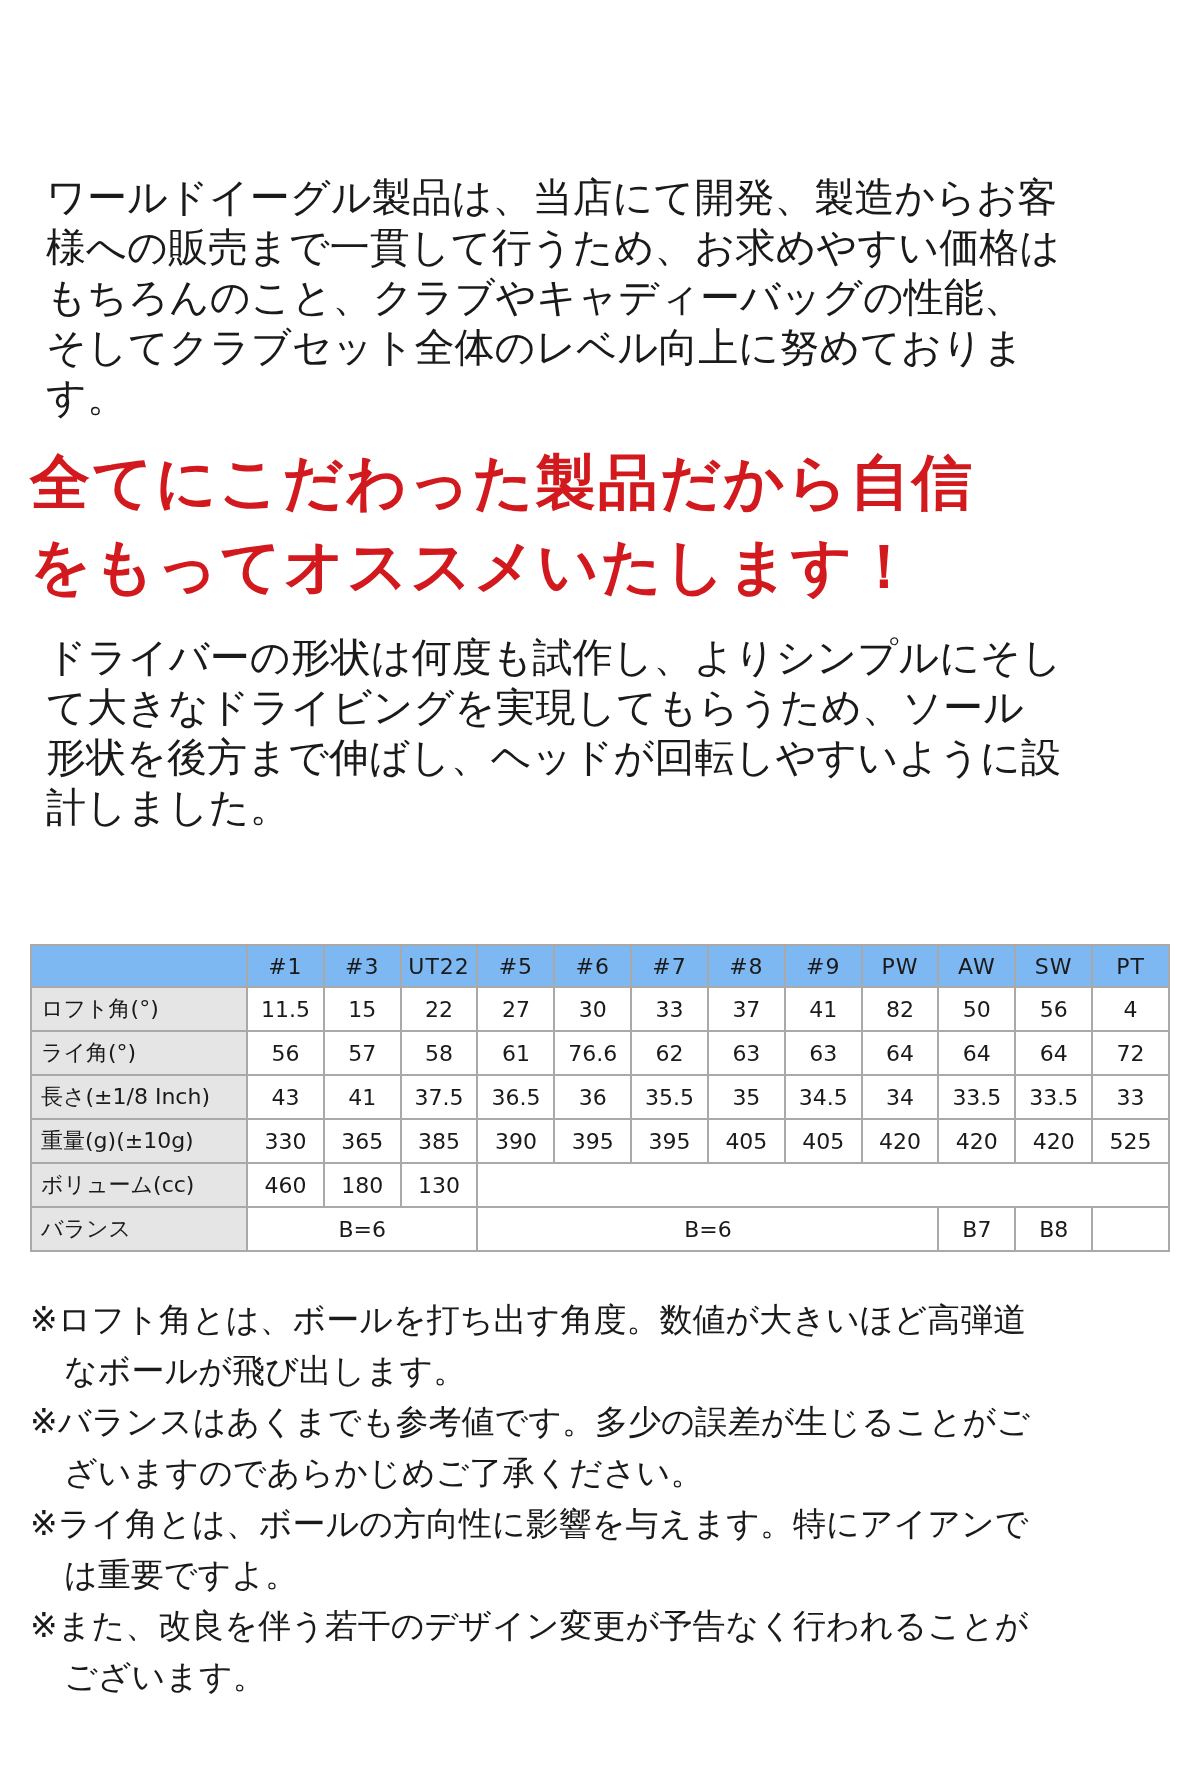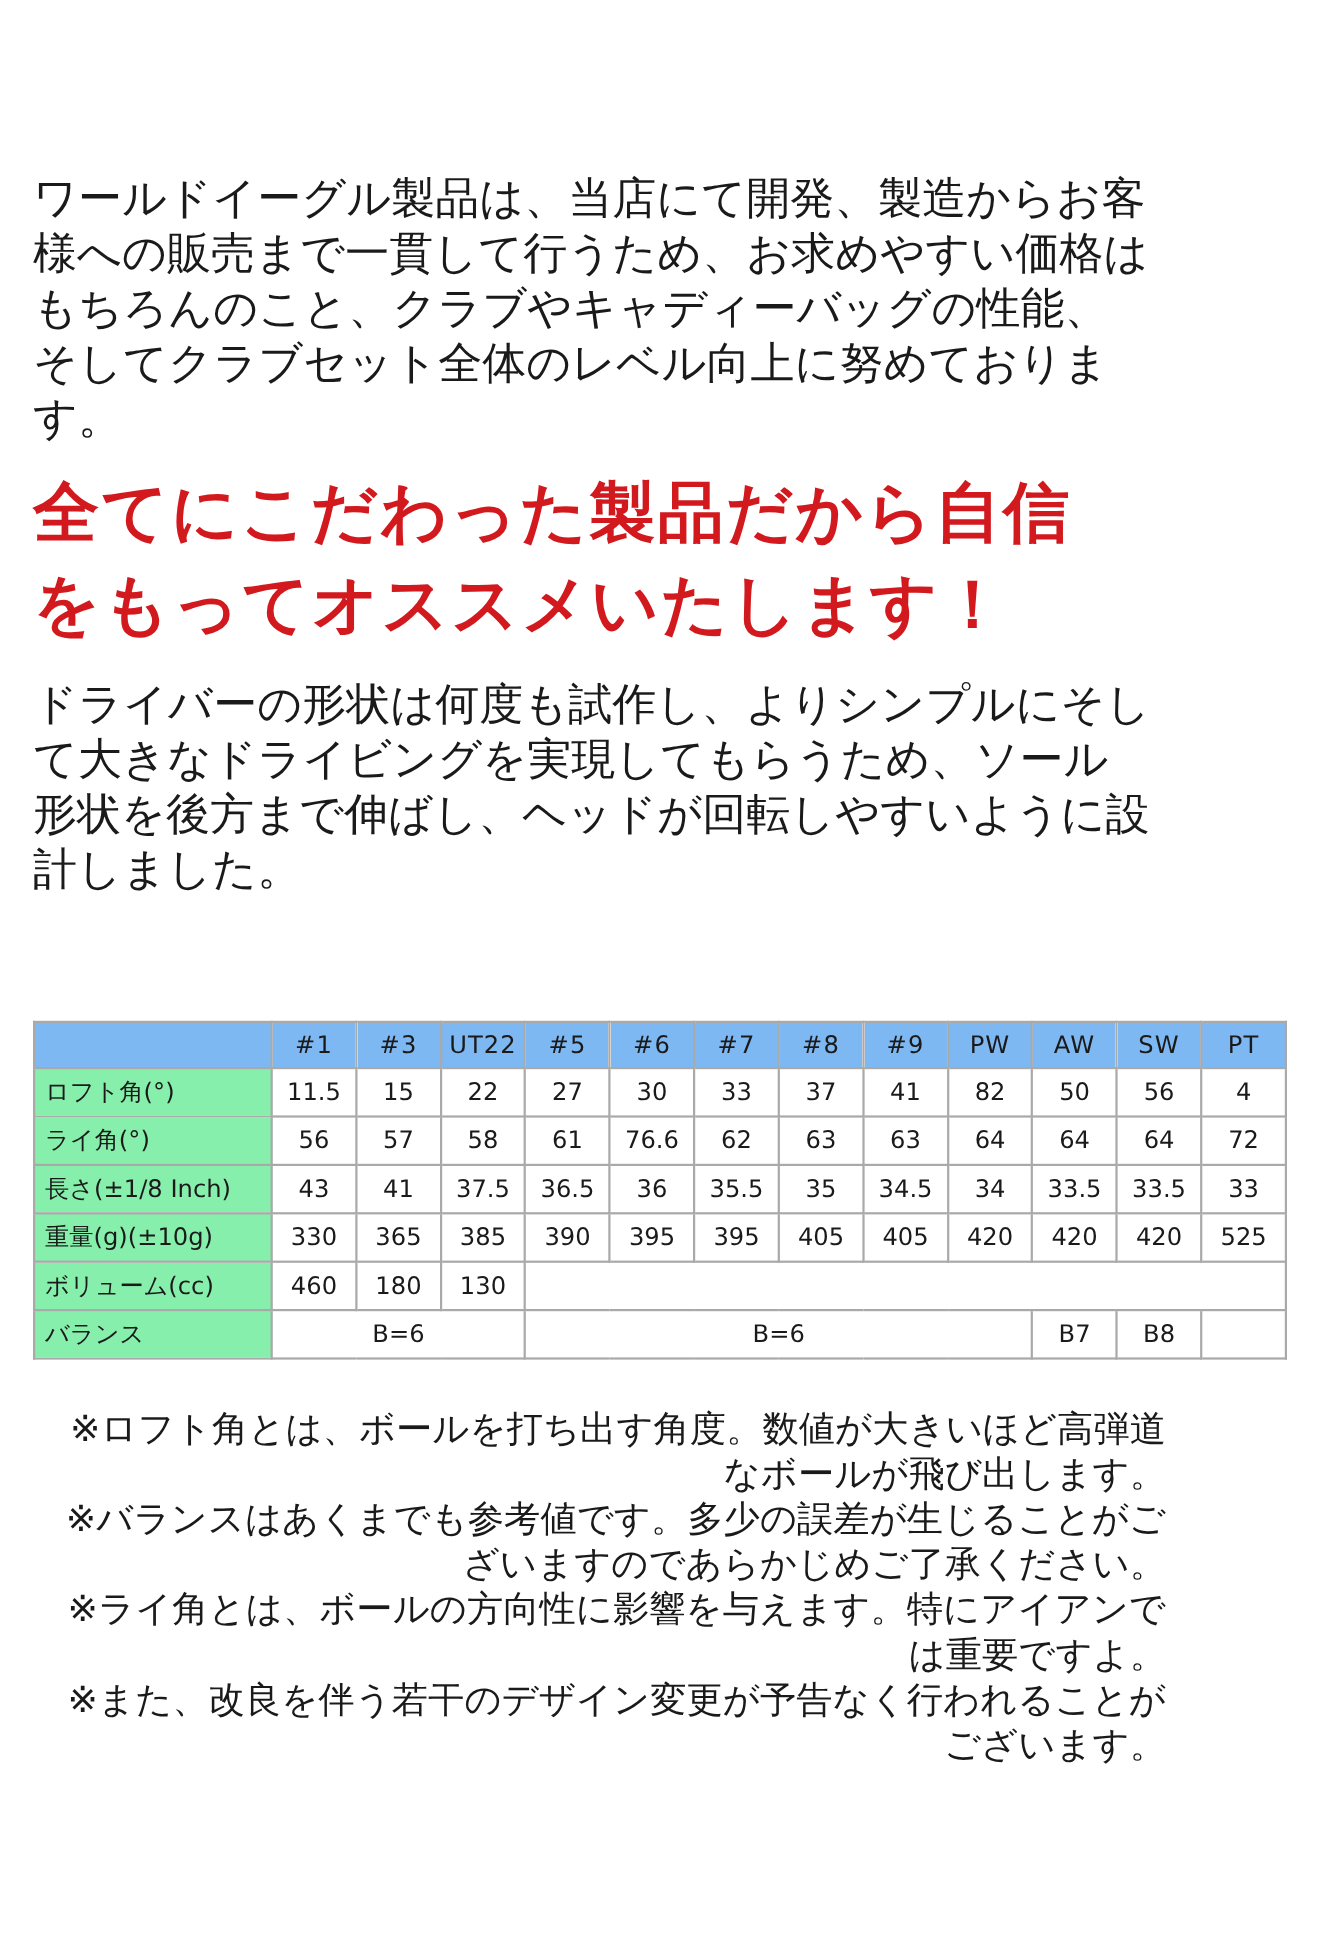--- a/index.html
+++ b/index.html
@@ -14,21 +14,21 @@
     font-family:"DejaVu Sans","Liberation Sans",sans-serif;
     color:var(--ink);
   }
   .page{
     box-sizing:border-box;
     width:1200px;
     min-height:1765px;
     padding:156px 30px 120px 30px;
   }
   .body-paragraph{
-    margin:0;
+    margin:16px;
     width:1016px;
     font-size:40px;
     line-height:50px;
     letter-spacing:0px;
     word-break:break-all;
   }
   .highlight-heading{
     margin:18px 0 24px 0;
     width:990px;
     color:var(--red);
@@ -62,44 +62,43 @@
     text-align:center;
     letter-spacing:1px;
   }
   table.spec-table th.label-col{
     width:204px;
     text-align:left;
     padding-left:9px;
     background-clip:padding-box;
   }
   table.spec-table tbody th.label-col{
-    background:#86efac;
+    background:#e5e5e5;
   }
   table.spec-table tbody th,
   table.spec-table tbody td{
     height:40px;
   }
   table.spec-table tbody td{
     text-align:center;
     padding:0;
   }
   ul.footnotes{
     list-style:none;
     margin:42px 0 0 0;
     padding:0;
     width:1030px;
   }
   ul.footnotes li{
     font-size:33px;
-    line-height:41px;
+    line-height:51px;
     padding-left:34px;
     text-indent:-34px;
     margin:0;
     word-break:break-all;
-    text-align:right;
   }
 </style>
 </head>
 <body>
 
 <div class="page">
 
   <p class="body-paragraph">ワールドイーグル製品は、当店にて開発、製造からお客様への販売まで一貫して行うため、お求めやすい価格はもちろんのこと、クラブやキャディーバッグの性能、そしてクラブセット全体のレベル向上に努めております。</p>
 
   <h2 class="highlight-heading">全てにこだわった製品だから自信をもってオススメいたします！</h2>

